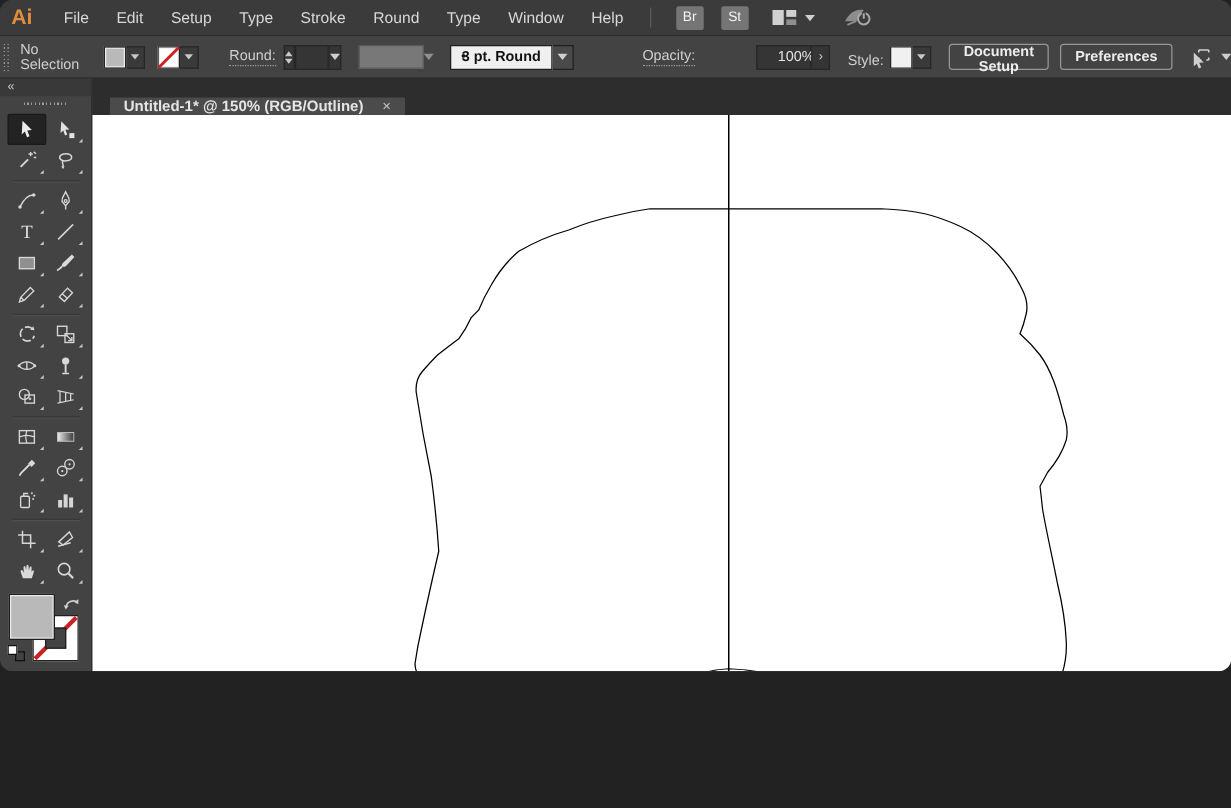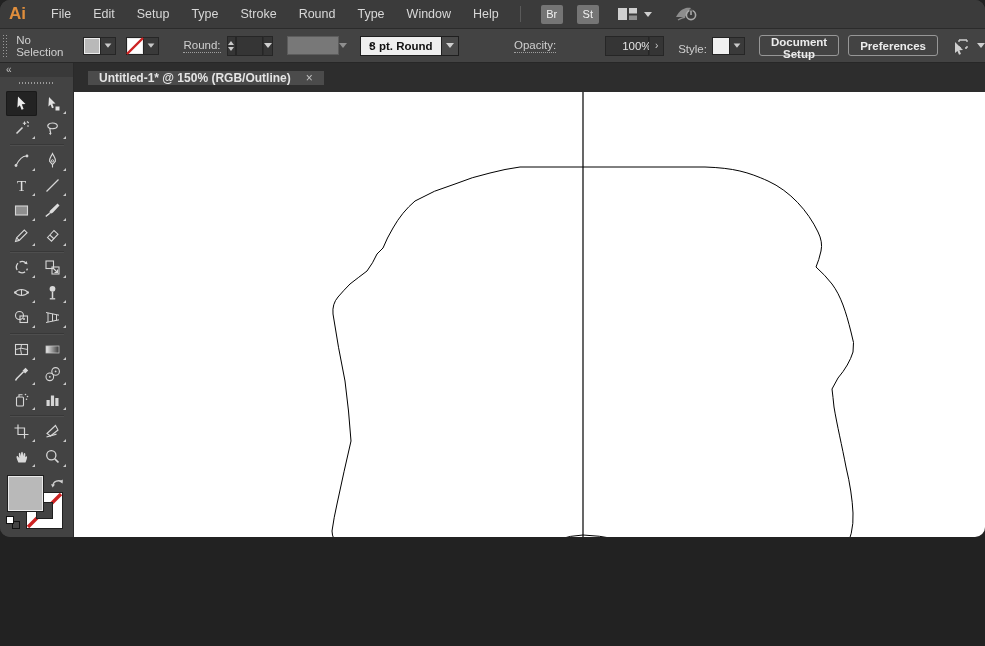--- a/index.html
+++ b/index.html
@@ -90,21 +90,21 @@
   .mode-grad { background:linear-gradient(90deg,#f2f2f2,#262626); }
   .mode-none { background:#fff; position:relative; overflow:hidden; }
   .mode-none::after { content:""; position:absolute; left:-2px; top:4px; width:20px; height:2px; background:#cc2222; transform:rotate(-45deg); }
   .draw-row { display:flex; align-items:center; padding-left:5px; margin-top:7px; }
   .draw-btn { width:21px; height:17px; display:flex; align-items:center; justify-content:center; }
   .draw-btn.sel { background:#262626; border-radius:2px; }
   .draw-div { width:1px; height:12px; background:#5a5a5a; margin:0 2px; }
   .screen-mode { margin:11px 0 0 20px; }
   
   .canvas-col { display:flex; flex-direction:column; width:911px; }
-  .tabstrip { height:29px; background:#2d2d2d; display:flex; align-items:center; }
+  .tabstrip { height:29px; background:#2d2d2d; display:flex; align-items:flex-end; }
   .tab { margin-left:14px; background:#4b4b4b; display:flex; align-items:center; padding:0 11px; gap:15px; }
   .tab-title { font-size:12px; font-weight:bold; color:#e5e5e5; white-space:nowrap; }
   .tab-close { font-size:12px; color:#c3c3c3; cursor:default; line-height:1; }
   .canvas { position:relative; width:911px; height:554px; background:#ffffff; }
   .canvas svg { position:absolute; left:0; top:0; }
 </style>
 </head>
 <body>
 
 <div class="app">

